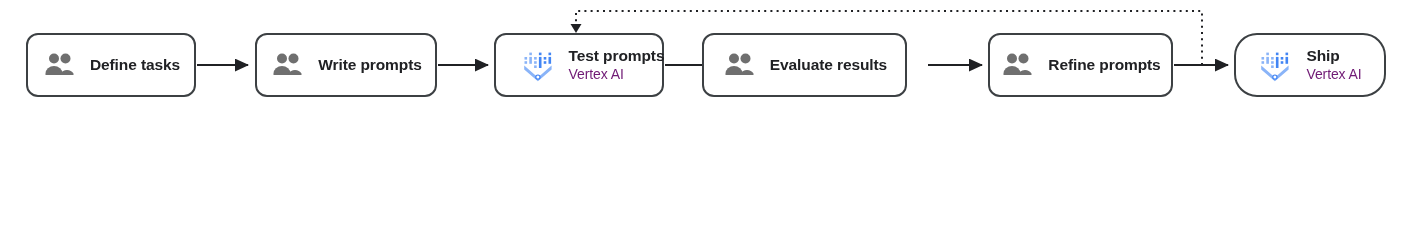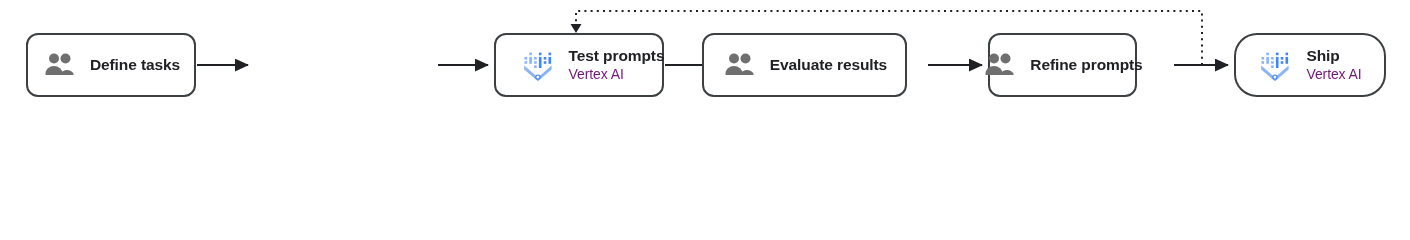--- a/index.html
+++ b/index.html
@@ -113,20 +113,31 @@
       <circle cx="12" cy="10.5" r="5" fill="#6f6f6f"></circle>
       <circle cx="23.5" cy="10.5" r="5" fill="#6f6f6f"></circle>
       <path d="M3.5,25.5 a8.5,7.5 0 0 1 17,0 L20.5,27 L3.5,27 Z" fill="#6f6f6f"></path>
       <path d="M18.5,25.5 a7.5,7 0 0 1 13,0 L31.5,27 L18.5,27 Z" fill="#6f6f6f"></path>
     </svg>
     <div class="node-text">
       <div class="node-title">Define tasks</div>
     </div>
   </div>
 
+  <div class="node single" style="left:255px; width:182px;">
+    <svg class="node-icon" viewBox="0 0 34 34">
+      <circle cx="12" cy="10.5" r="5" fill="#6f6f6f"></circle>
+      <circle cx="23.5" cy="10.5" r="5" fill="#6f6f6f"></circle>
+      <path d="M3.5,25.5 a8.5,7.5 0 0 1 17,0 L20.5,27 L3.5,27 Z" fill="#6f6f6f"></path>
+      <path d="M18.5,25.5 a7.5,7 0 0 1 13,0 L31.5,27 L18.5,27 Z" fill="#6f6f6f"></path>
+    </svg>
+    <div class="node-text">
+      <div class="node-title">Write prompts</div>
+    </div>
+  </div>
 
   <div class="node" style="left:494px; width:170px;padding-left:39px;">
     <svg class="node-icon" viewBox="0 0 34 34">
       <g fill="#8ab4f8">
         <rect x="3.5" y="9" width="2.6" height="2.6"></rect>
         <rect x="3.5" y="13.2" width="2.6" height="2.6"></rect>
         <rect x="8.3" y="4.6" width="2.6" height="2.6"></rect>
         <rect x="8.3" y="8.9" width="2.6" height="6.9"></rect>
         <rect x="13.1" y="9" width="2.6" height="2.6"></rect>
         <rect x="13.1" y="13.2" width="2.6" height="2.6"></rect>
@@ -154,21 +165,21 @@
       <circle cx="12" cy="10.5" r="5" fill="#6f6f6f"></circle>
       <circle cx="23.5" cy="10.5" r="5" fill="#6f6f6f"></circle>
       <path d="M3.5,25.5 a8.5,7.5 0 0 1 17,0 L20.5,27 L3.5,27 Z" fill="#6f6f6f"></path>
       <path d="M18.5,25.5 a7.5,7 0 0 1 13,0 L31.5,27 L18.5,27 Z" fill="#6f6f6f"></path>
     </svg>
     <div class="node-text">
       <div class="node-title">Evaluate results</div>
     </div>
   </div>
 
-  <div class="node single" style="left:988px; width:149px;">
+  <div class="node single" style="left:988px; width:185px;">
     <svg class="node-icon" viewBox="0 0 34 34">
       <circle cx="12" cy="10.5" r="5" fill="#6f6f6f"></circle>
       <circle cx="23.5" cy="10.5" r="5" fill="#6f6f6f"></circle>
       <path d="M3.5,25.5 a8.5,7.5 0 0 1 17,0 L20.5,27 L3.5,27 Z" fill="#6f6f6f"></path>
       <path d="M18.5,25.5 a7.5,7 0 0 1 13,0 L31.5,27 L18.5,27 Z" fill="#6f6f6f"></path>
     </svg>
     <div class="node-text">
       <div class="node-title">Refine prompts</div>
     </div>
   </div>

